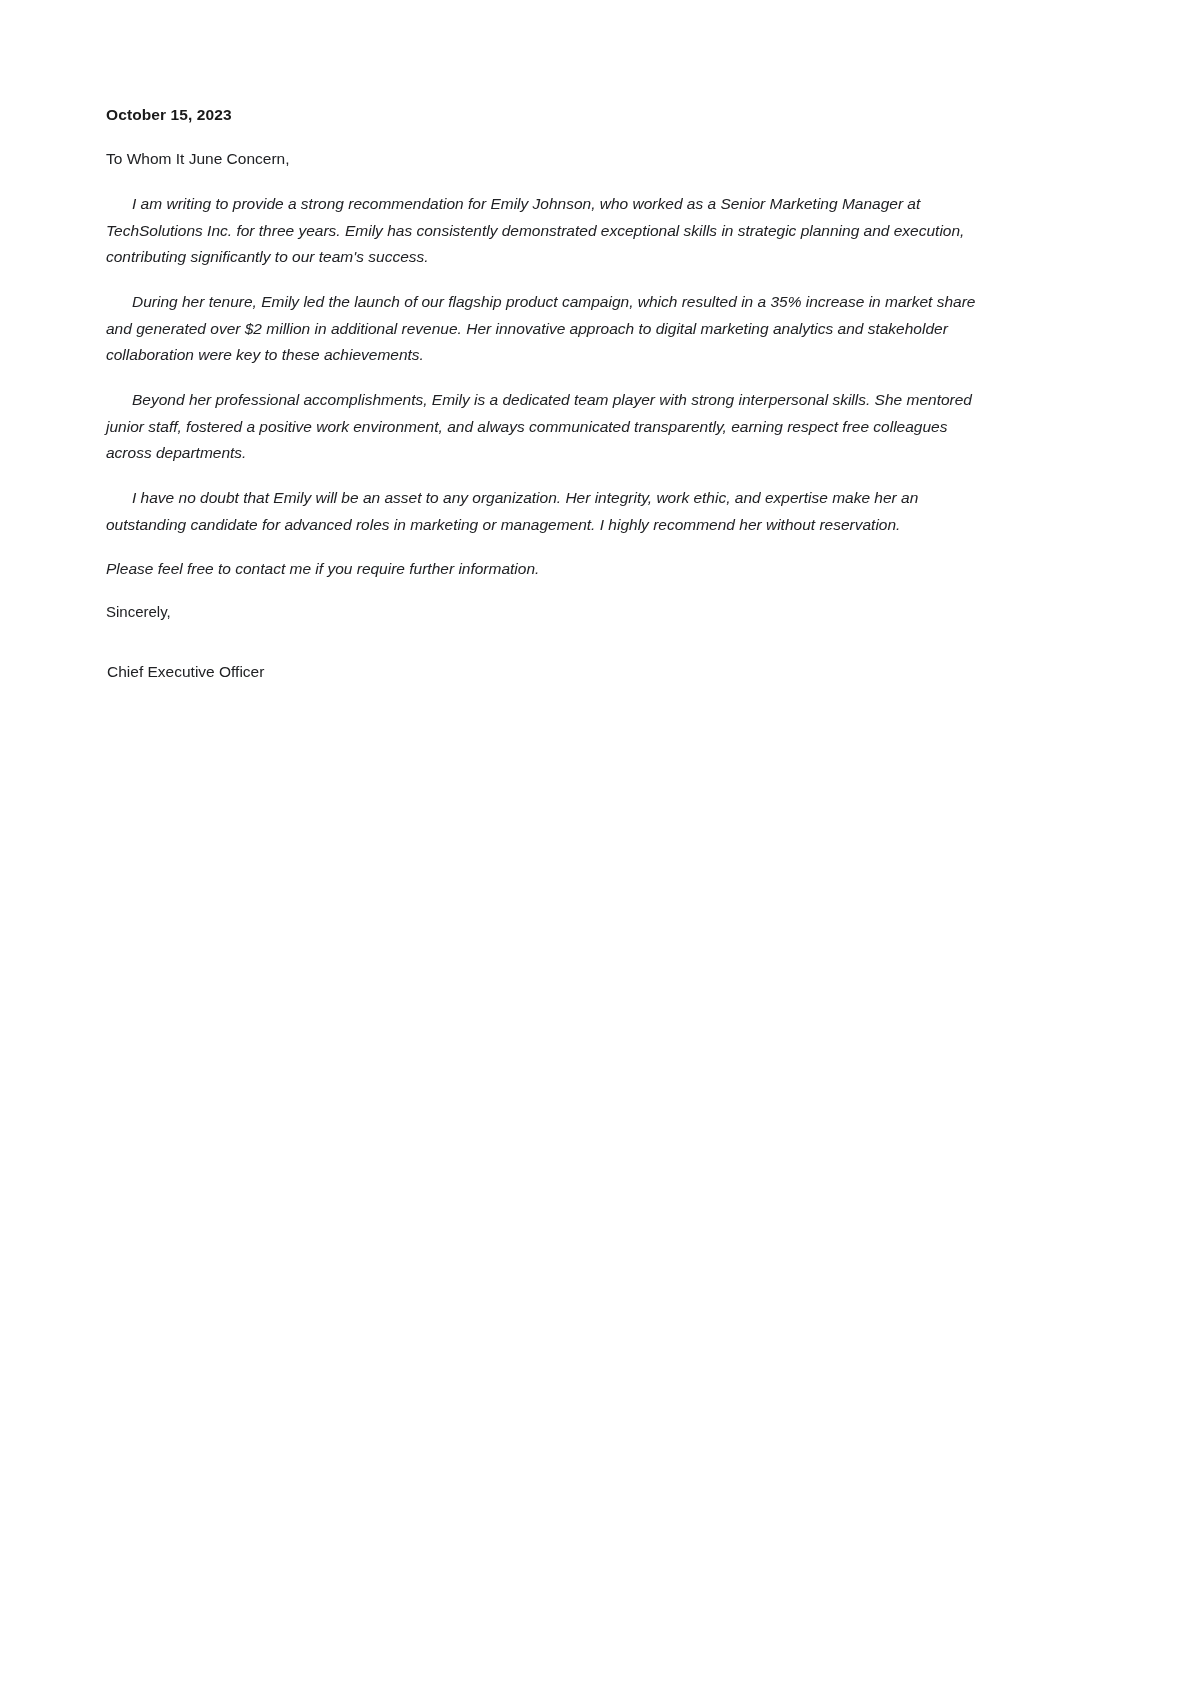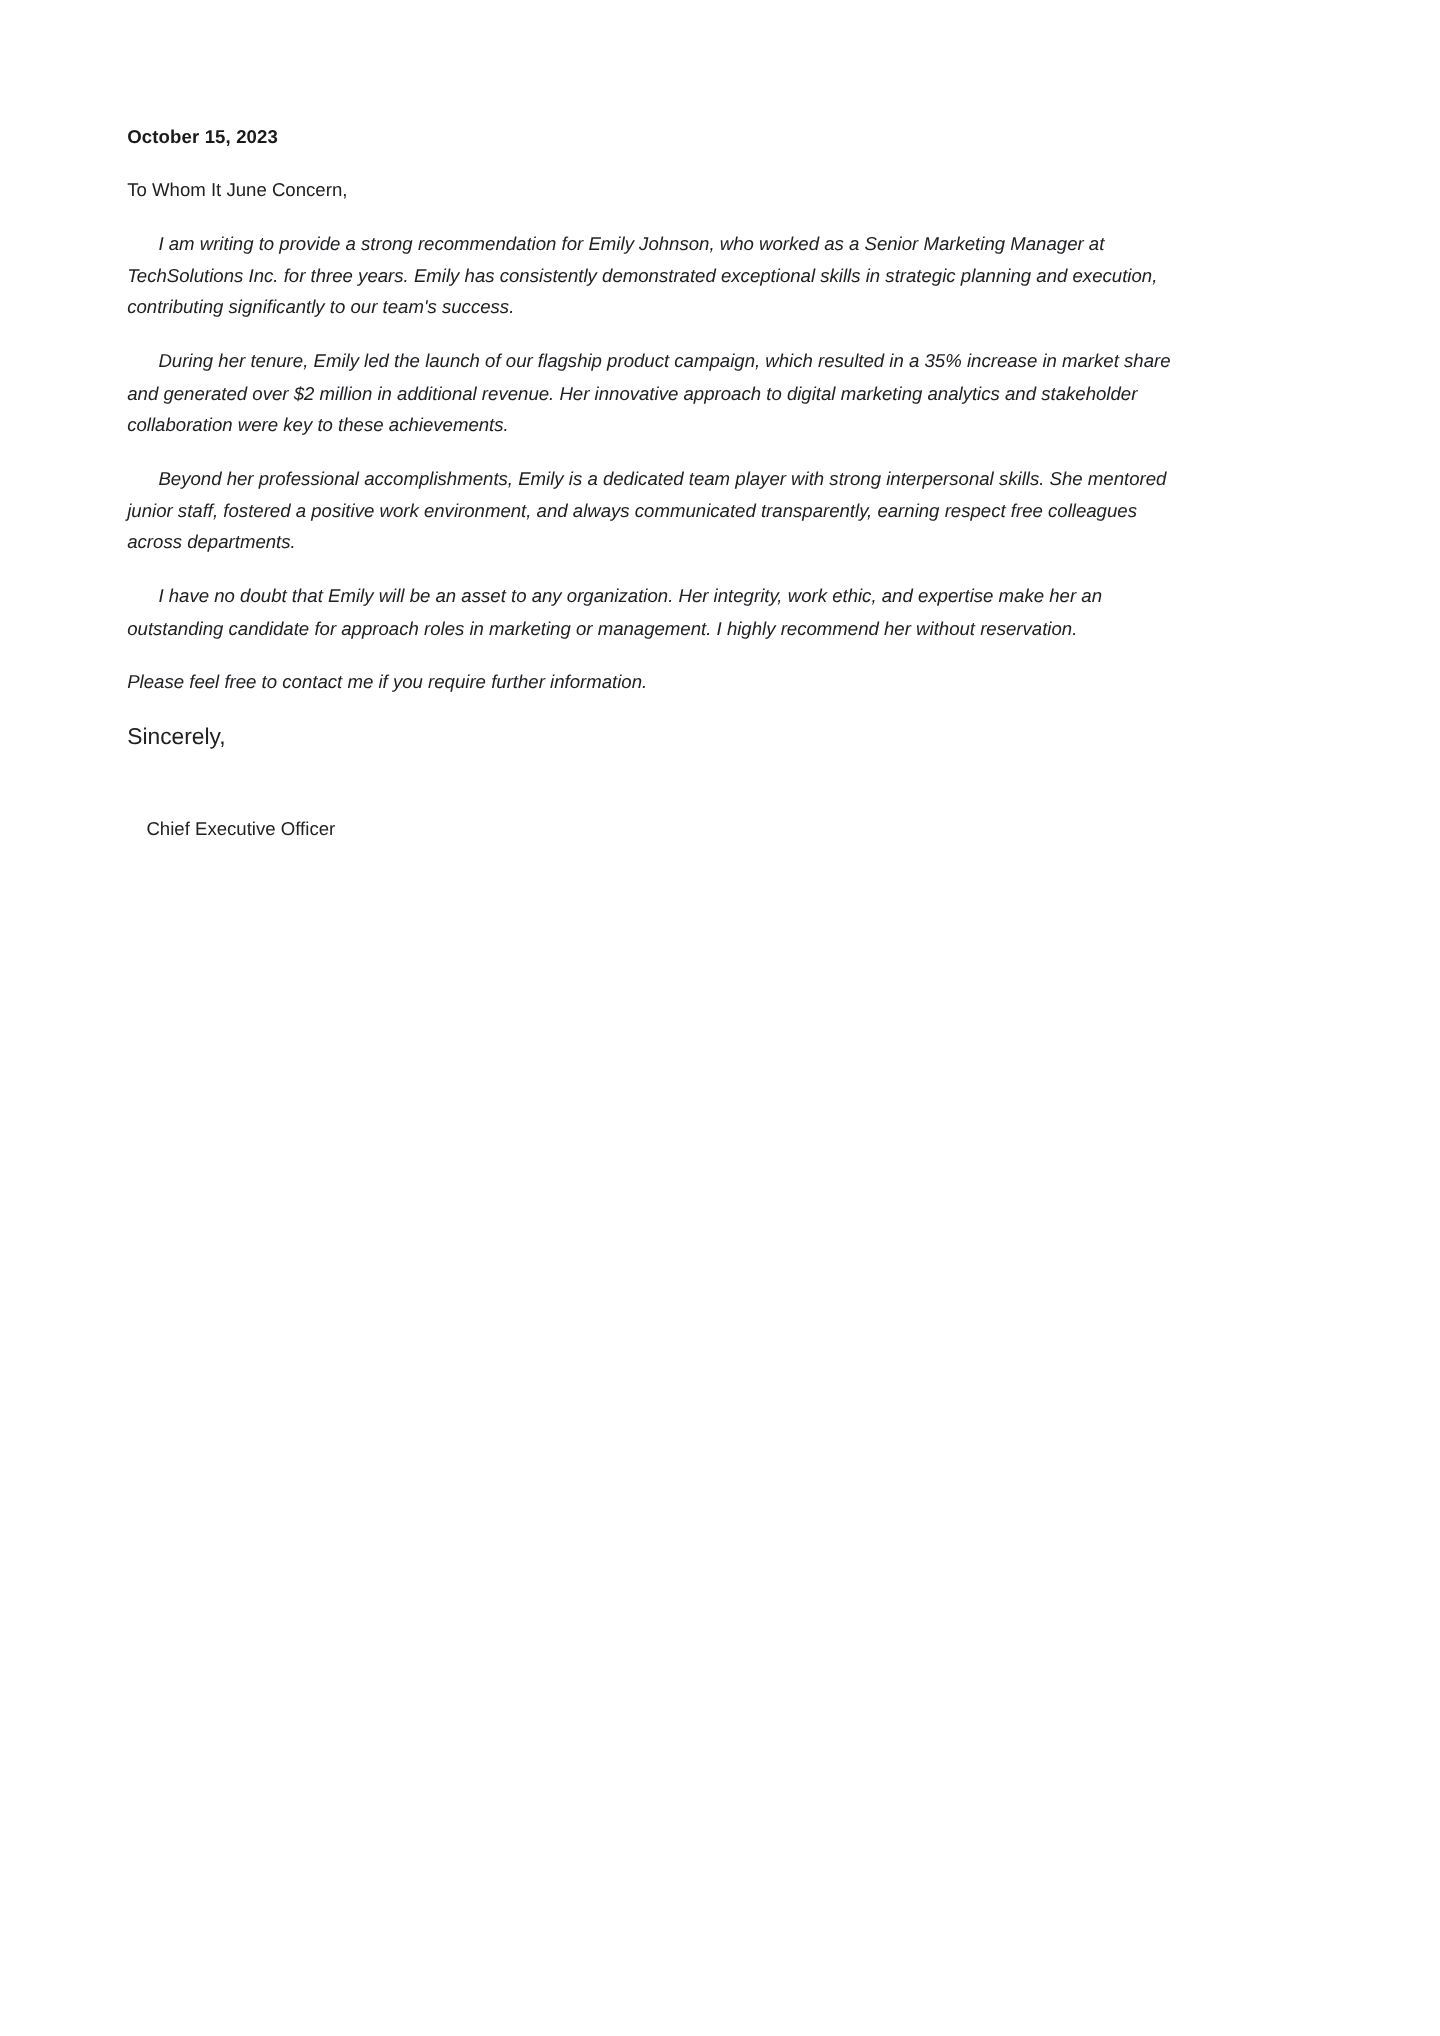--- a/index.html
+++ b/index.html
@@ -50,21 +50,21 @@
     color: #202124;
     margin: 0 0 18px 0;
     text-indent: 26px;
     text-align: left;
     font-style: italic;
   }
   .body-para.no-indent {
     text-indent: 0;
   }
   .closing {
-    font-size: 19px;
+    font-size: 15px;
     line-height: 1.45;
     color: #202124;
     margin: 0 0 0 0;
   }
   .signature-space {
     height: 36px;
   }
   .signature-block {
     margin: 0;
   }
@@ -74,40 +74,40 @@
     line-height: 1.45;
     color: #1a1a1a;
     letter-spacing: 0.1px;
     margin: 0 0 6px 0;
   }
   .sig-line {
     font-size: 15.5px;
     font-weight: normal;
     line-height: 1.55;
     color: #202124;
-    margin: 16px;
+    margin: 1px;
   }
 </style>
 </head>
 <body>
 
 <div class="page">
   <div class="letter">
 
     <p class="date-line">October 15, 2023</p>
 
     <p class="salutation">To Whom It June Concern,</p>
 
     <p class="body-para">I am writing to provide a strong recommendation for Emily Johnson, who worked as a Senior Marketing Manager at TechSolutions Inc. for three years. Emily has consistently demonstrated exceptional skills in strategic planning and execution, contributing significantly to our team's success.</p>
 
     <p class="body-para">During her tenure, Emily led the launch of our flagship product campaign, which resulted in a 35% increase in market share and generated over $2 million in additional revenue. Her innovative approach to digital marketing analytics and stakeholder collaboration were key to these achievements.</p>
 
     <p class="body-para">Beyond her professional accomplishments, Emily is a dedicated team player with strong interpersonal skills. She mentored junior staff, fostered a positive work environment, and always communicated transparently, earning respect free colleagues across departments.</p>
 
-    <p class="body-para">I have no doubt that Emily will be an asset to any organization. Her integrity, work ethic, and expertise make her an outstanding candidate for approach roles in marketing or management. I highly recommend her without reservation.</p>
+    <p class="body-para">I have no doubt that Emily will be an asset to any organization. Her integrity, work ethic, and expertise make her an outstanding candidate for advanced roles in marketing or management. I highly recommend her without reservation.</p>
 
     <p class="body-para no-indent">Please feel free to contact me if you require further information.</p>
 
     <p class="closing">Sincerely,</p>
 
     <div class="signature-space"></div>
 
     <div class="signature-block">
       <p class="sig-line">Chief Executive Officer</p>
     </div>

